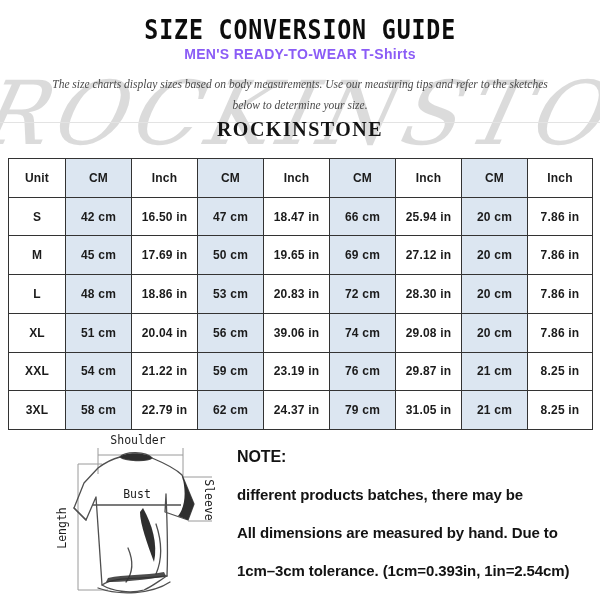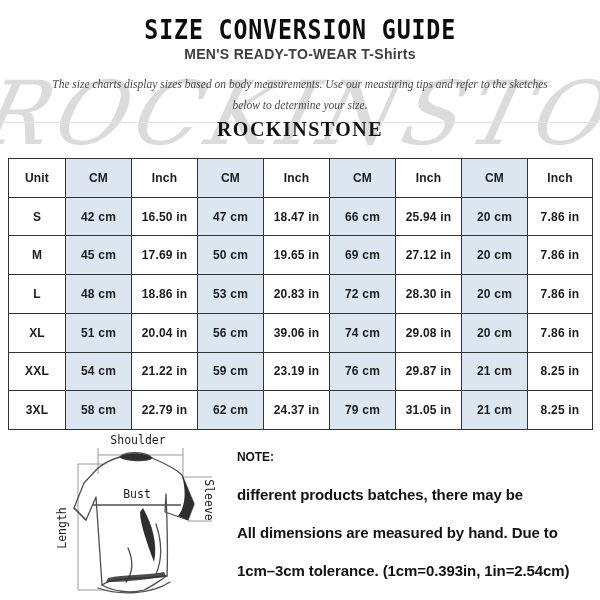--- a/index.html
+++ b/index.html
@@ -9,21 +9,21 @@
   }
   
   .title{
     position:absolute;top:6px;left:0;width:600px;text-align:center;
     font-family:"DejaVu Sans Mono",monospace;font-size:27px;font-weight:600;
     letter-spacing:1px;color:#0d0d0d;margin-top:8px;
   }
   .title span{display:inline-block;transform:scaleX(0.86);transform-origin:center;}
   .subtitle{
     position:absolute;top:46px;left:0;width:600px;text-align:center;
-    font-size:14px;font-weight:bold;letter-spacing:0.3px;color:#404040;
+    font-size:14px;font-weight:bold;letter-spacing:0.3px;color:#8b5cf6;
   }
   .desc{
     position:absolute;top:74px;left:0;width:600px;text-align:center;
     font-family:"Liberation Serif",serif;font-style:italic;font-size:11.5px;
     line-height:21px;color:#4a4a4a;
   }
   .divider{
     position:absolute;top:122px;left:0;width:600px;height:1px;background:#e3e3e3;
   }
   .watermark{
@@ -50,21 +50,21 @@
   }
   table.size-table td.blue{background:#dce6f1;}
   table.size-table td.ghead{font-size:12.5px;}
   
   .sketch{position:absolute;left:28px;top:428px;width:212px;height:172px;}
   .note{
     position:absolute;left:237px;top:438px;width:360px;
     font-size:15px;font-weight:bold;color:#131313;line-height:38px;
     letter-spacing:-0.1px;white-space:nowrap;
   }
-  .note .nh{font-size:12px;}
+  .note .nh{font-size:16px;}
 </style>
 </head>
 <body>
 
 <div class="stage">
 
   <div class="watermark">ROCKINSTONE</div>
   <div class="divider"></div>
 
   <div class="title"><span>SIZE CONVERSION GUIDE</span></div>

